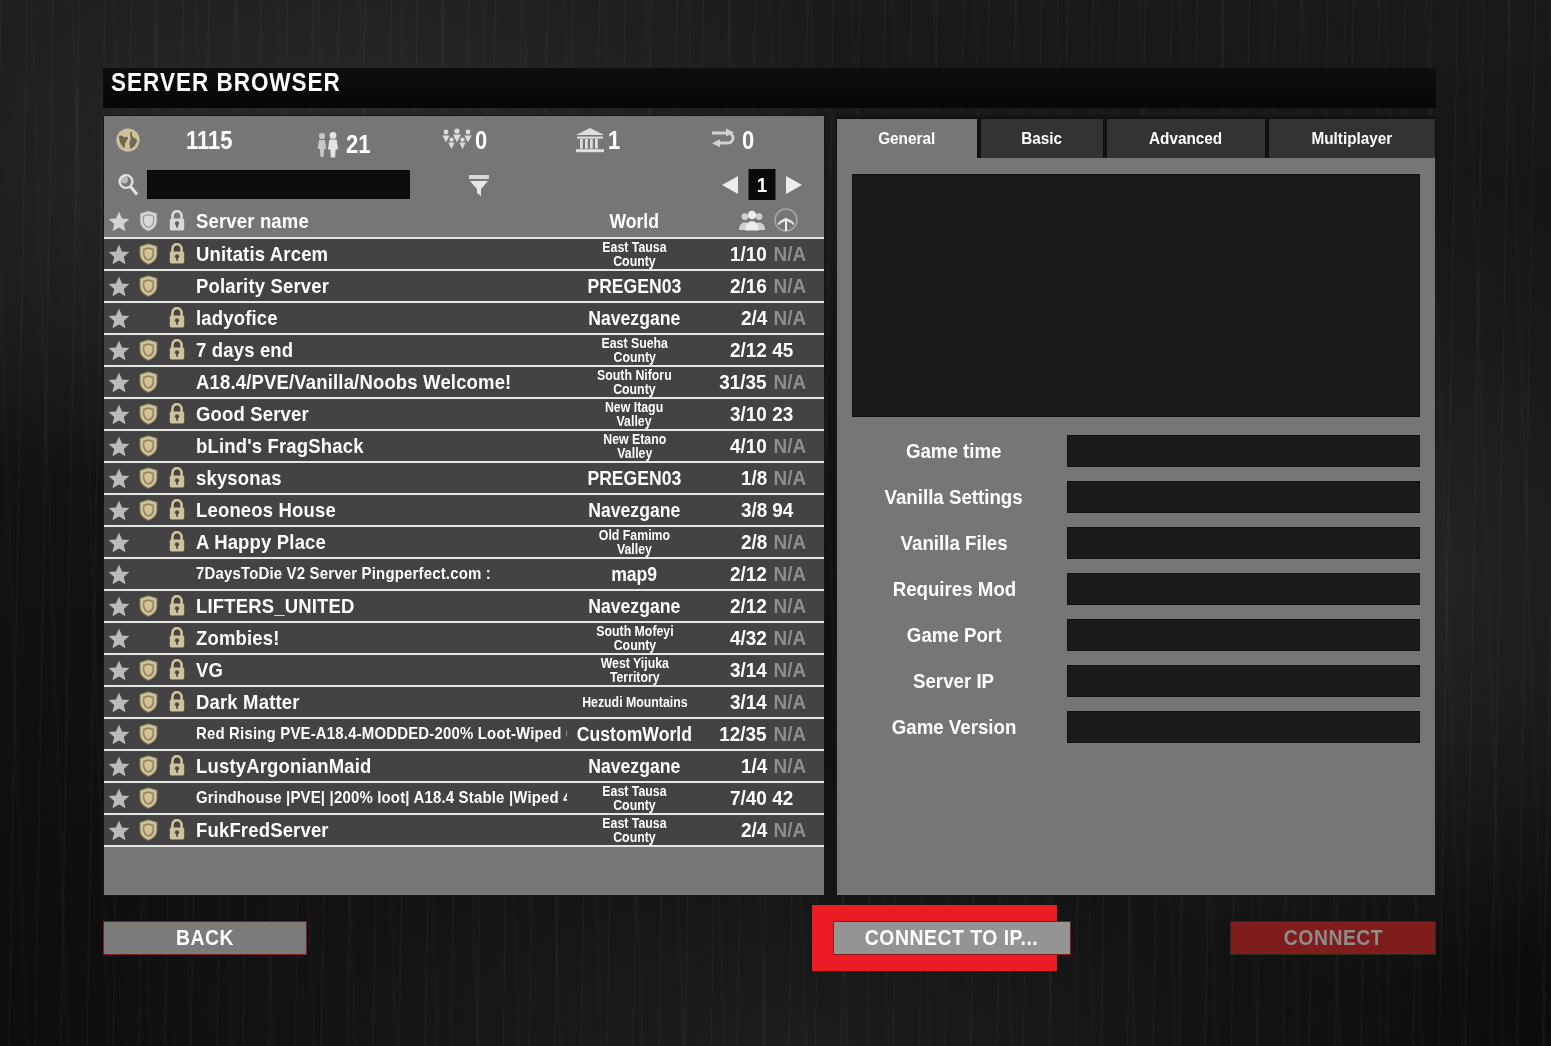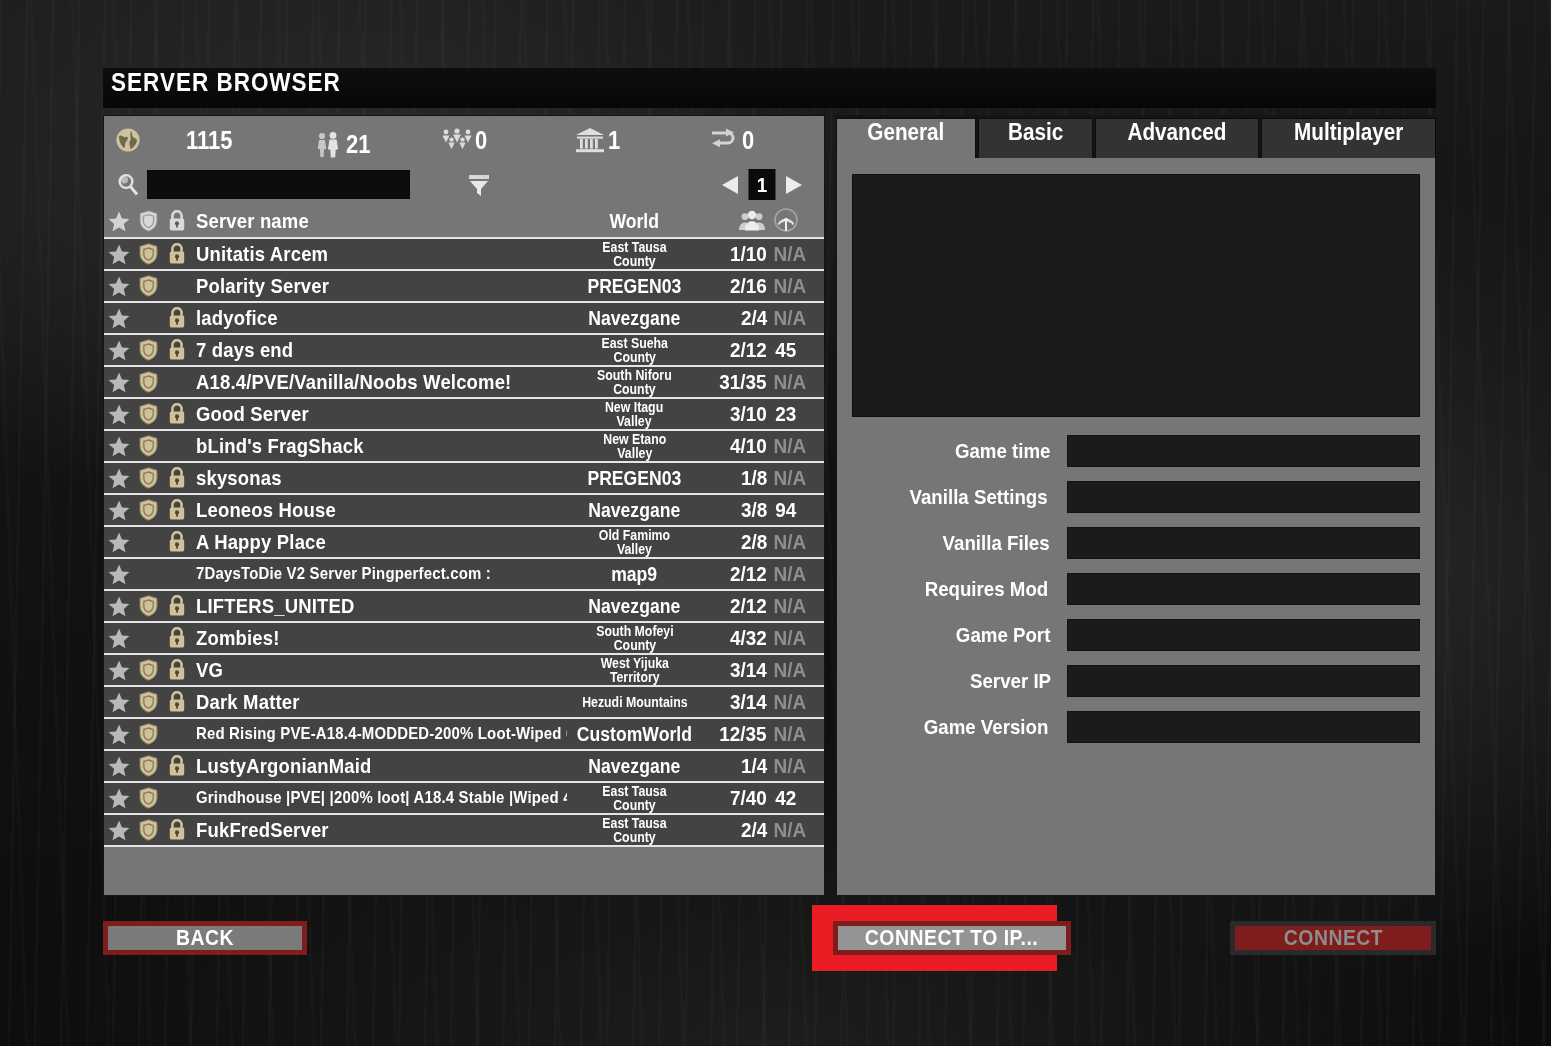--- a/index.html
+++ b/index.html
@@ -117,21 +117,21 @@
     position: relative;
   }
   #header-row { background: #767676; height: 34px; }
 
   .col-star   { width: 30px; display: flex; justify-content: center; align-items: center; flex: none; }
   .col-shield { width: 28px; display: flex; justify-content: center; align-items: center; flex: none; }
   .col-lock   { width: 30px; display: flex; justify-content: center; align-items: center; flex: none; }
   .col-name   { flex: 1 1 auto; overflow: hidden; white-space: nowrap; padding-left: 4px; }
   .col-world  { width: 135px; flex: none; text-align: center; display: flex; flex-direction: column; justify-content: center; align-items: center; line-height: 1.02; }
   .col-players{ width: 68px; flex: none; text-align: right; padding-right: 3px; }
-  .col-ping   { width: 54px; flex: none; text-align: center; padding-right: 25px; }
+  .col-ping   { width: 54px; flex: none; text-align: left; padding-right: 25px; }
 
   .name-text {
     color: #fff;
     font-size: 21px;
     font-weight: bold;
     transform: scaleX(0.88);
     transform-origin: left center;
     display: inline-block;
     letter-spacing: .2px;
   }
@@ -160,23 +160,23 @@
     gap: 2px;
     background: #141414;
     padding-top: 3px;
   }
   .tab {
     flex: 1 1 auto;
     height: 40px;
     background: #333333;
     border: 1px solid #0d0d0d;
     border-bottom: none;
-    display: flex; justify-content: center;
+    display: flex; align-items: center; justify-content: center;
     color: #fff;
-    font-size: 23px;
+    font-size: 17px;
     font-weight: bold;
   }
   .tab span { transform: scaleX(0.9); display: inline-block; }
   .tab.active { background: #767676; }
 
   #detail-body {
     height: 738px;
     background: #767676;
     border: 1px solid #151515;
     border-top: none;
@@ -192,21 +192,21 @@
 
   #fields { margin-top: 18px; }
   .field-row {
     display: flex;
     align-items: center;
     height: 32px;
     margin-bottom: 14px;
   }
   .field-label {
     width: 215px;
-    text-align: right;
+    text-align: center;
     color: #fff;
     font-size: 21px;
     font-weight: bold;
     padding-right: 11px;
     white-space: nowrap;
   }
   .field-label span { transform: scaleX(0.89); display: inline-block; }
   .field-value {
     flex: 1 1 auto;
     height: 32px;
@@ -221,21 +221,21 @@
   
   .btn {
     position: absolute;
     height: 34px;
     display: flex; align-items: center; justify-content: center;
     color: #fff;
     font-size: 22px;
     font-weight: bold;
     letter-spacing: .6px;
     background: #7b7b7b;
-    border: 5px solid #7f1d1d;
+    border: 1px solid #7f1d1d;
   }
   .btn span { transform: scaleX(0.88); display: inline-block; }
 
   #back-button { left: 103px; top: 921px; width: 204px; }
 
   #connect-ip-highlight {
     position: absolute;
     left: 812px; top: 905px;
     width: 245px; height: 66px;
     background: #ec1c24;

